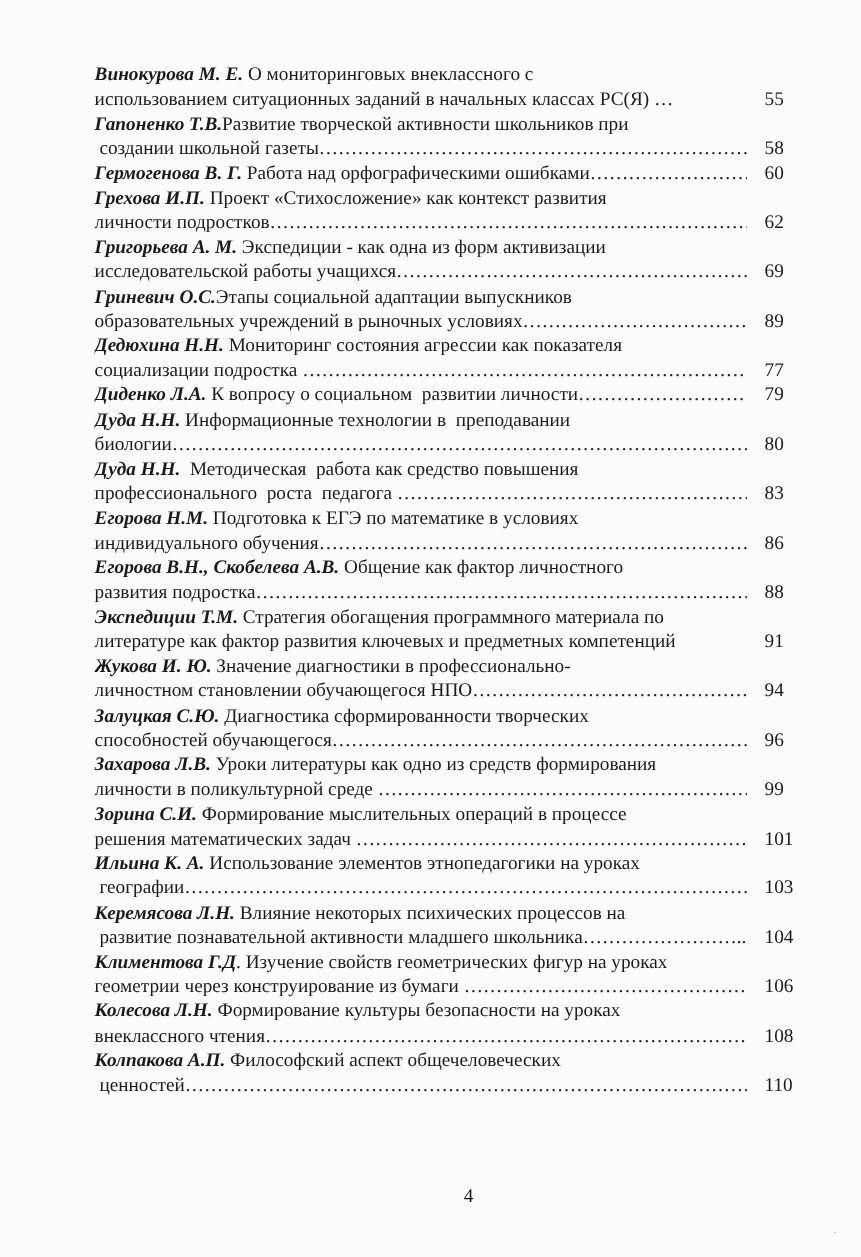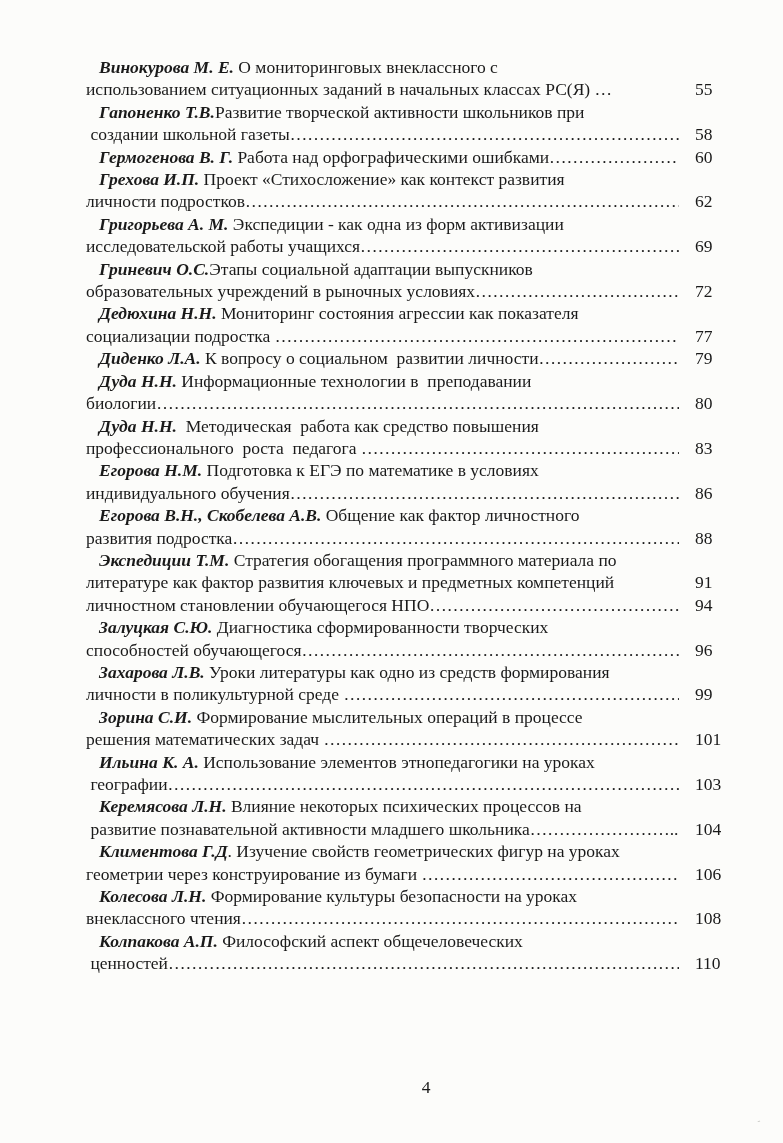--- a/index.html
+++ b/index.html
@@ -34,21 +34,20 @@
   }
   .pg {
     flex: 0 0 36px;
     font-weight: normal;
     text-align: left;
     white-space: pre;
   }
   .author {
     font-weight: bold;
     font-style: italic;
-    margin-left: 13px;
   }
   .footer {
     position: absolute;
     top: 1076px;
     left: 86px;
     width: 680px;
     text-align: center;
     line-height: 22px;
   }
   .artifact {
@@ -79,21 +78,21 @@
       <div class="entry">
         <div class="line"><span class="author">Грехова И.П.</span><span class="t"> Проект «Стихосложение» как контекст развития</span></div>
         <div class="line row"><span class="t txt">личности подростков……………………………………………………………………………………………</span><span class="pg">62</span></div>
       </div>
       <div class="entry">
         <div class="line"><span class="author">Григорьева А. М.</span><span class="t"> Экспедиции - как одна из форм активизации</span></div>
         <div class="line row"><span class="t txt">исследовательской работы учащихся……………………………………………………………….</span><span class="pg">69</span></div>
       </div>
       <div class="entry">
         <div class="line"><span class="author">Гриневич О.С.</span><span class="t">Этапы социальной адаптации выпускников</span></div>
-        <div class="line row"><span class="t txt">образовательных учреждений в рыночных условиях………………………………………</span><span class="pg">72</span></div>
+        <div class="line row"><span class="t txt">образовательных учреждений в рыночных условиях………………………………………</span><span class="pg">89</span></div>
       </div>
       <div class="entry">
       </div>
       <div class="entry">
         <div class="line"><span class="author">Дедюхина Н.Н.</span><span class="t"> Мониторинг состояния агрессии как показателя</span></div>
         <div class="line row"><span class="t txt">социализации подростка ……………………………………………………………………………….....</span><span class="pg">77</span></div>
       </div>
       <div class="entry">
         <div class="line row"><span class="txt"><span class="author">Диденко Л.А.</span><span class="t"> К вопросу о социальном  развитии личности………………………………</span></span><span class="pg">79</span></div>
       </div>
@@ -111,20 +110,21 @@
       </div>
       <div class="entry">
         <div class="line"><span class="author">Егорова В.Н., Скобелева А.В.</span><span class="t"> Общение как фактор личностного</span></div>
         <div class="line row"><span class="t txt">развития подростка……………………………………………………………………………………………</span><span class="pg">88</span></div>
       </div>
       <div class="entry">
         <div class="line"><span class="author">Экспедиции Т.М.</span><span class="t"> Стратегия обогащения программного материала по</span></div>
         <div class="line row"><span class="t txt">литературе как фактор развития ключевых и предметных компетенций</span><span class="pg">91</span></div>
       </div>
       <div class="entry">
+        <div class="line"><span class="author">Жукова И. Ю.</span><span class="t"> Значение диагностики в профессионально-</span></div>
         <div class="line row"><span class="t txt">личностном становлении обучающегося НПО…………………………………………………..</span><span class="pg">94</span></div>
       </div>
       <div class="entry">
         <div class="line"><span class="author">Залуцкая С.Ю.</span><span class="t"> Диагностика сформированности творческих</span></div>
         <div class="line row"><span class="t txt">способностей обучающегося…………………………………………………………………………….</span><span class="pg">96</span></div>
       </div>
       <div class="entry">
         <div class="line"><span class="author">Захарова Л.В.</span><span class="t"> Уроки литературы как одно из средств формирования</span></div>
         <div class="line row"><span class="t txt">личности в поликультурной среде ……………………………………………………………….</span><span class="pg">99</span></div>
       </div>

